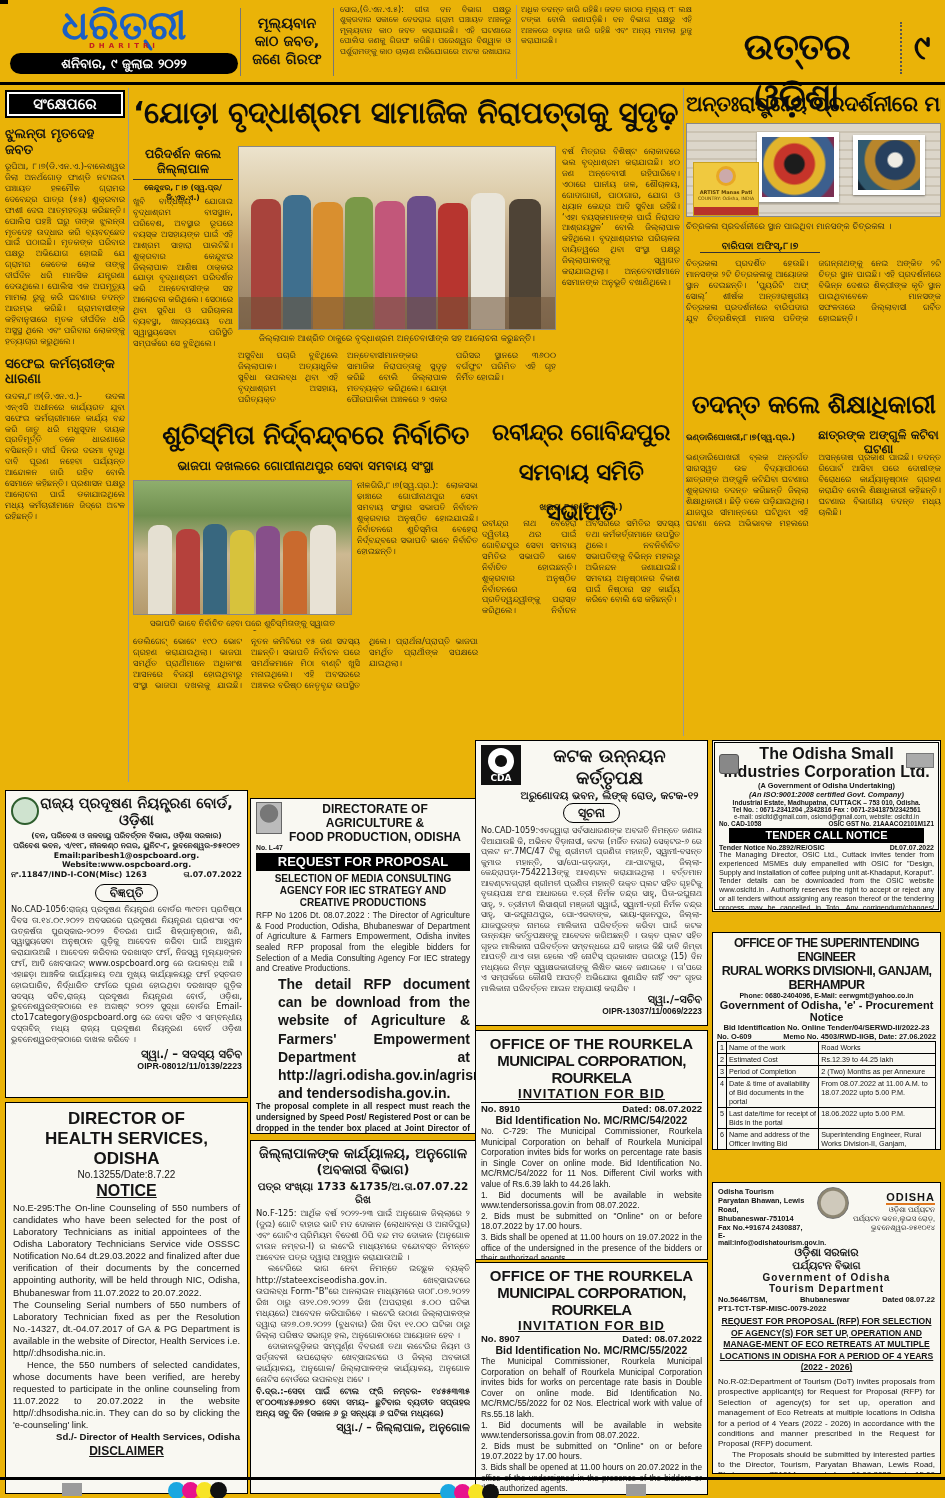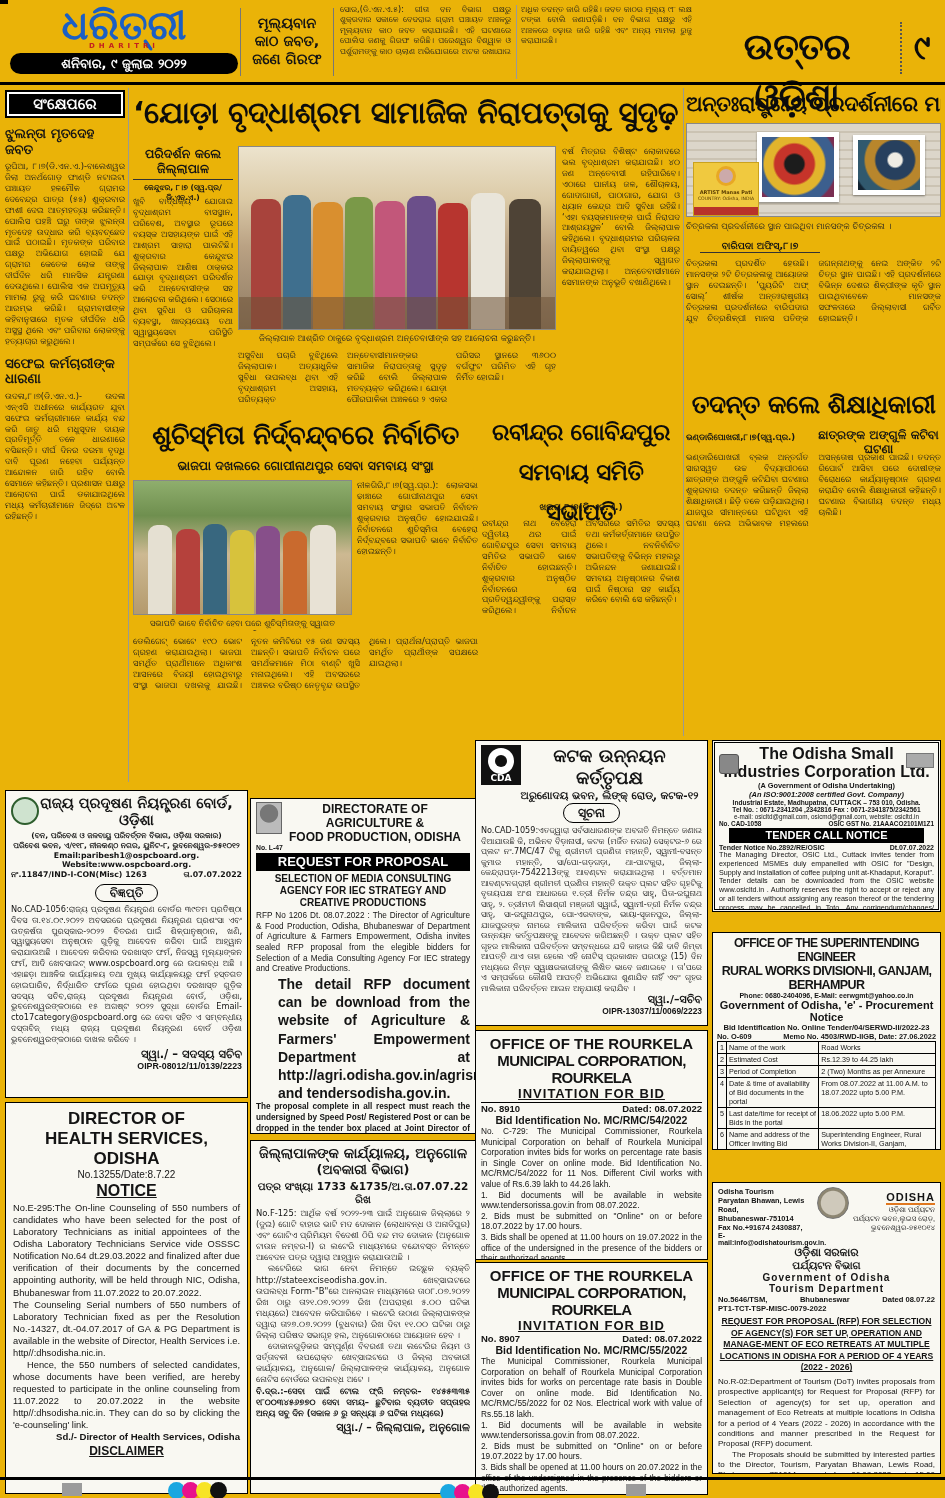--- a/index.html
+++ b/index.html
@@ -72,21 +72,21 @@
     <div class="fig" style="left:168px;top:49px;width:29px;height:135px;background:#6b4f8a;"></div>
     <div class="fig" style="left:199px;top:56px;width:30px;height:128px;background:#b7352f;"></div>
     <div class="fig" style="left:232px;top:46px;width:34px;height:138px;background:#e9e5da;"></div>
     <div class="fig" style="left:270px;top:52px;width:32px;height:132px;background:#4e4336;"></div>
     <div class="abs" style="left:0;top:150px;width:318px;height:34px;background:#6d5236;opacity:.55;"></div>
   </div>
   <div class="abs caption ctr clip" style="left:238px;top:333px;width:318px;height:13px;">ଜିଲ୍ଲାପାଳ ଆଶ୍ରିତ ଠାକୁରେ ବୃଦ୍ଧାଶ୍ରମ ଅନ୍ତେବାସୀଙ୍କ ସହ ଆଲୋଚନା କରୁଛନ୍ତି।</div>
   <div class="abs odia-body clip" style="left:238px;top:350px;width:318px;height:60px;column-count:3;column-gap:9px;">ଅସୁବିଧା ପଚାରି ବୁଝିଥିଲେ ଜିଲ୍ଲାପାଳ। ଅତ୍ୟାଧୁନିକ ସୁବିଧା ଉପଲବ୍ଧ ଥିବା ଏହି ବୃଦ୍ଧାଶ୍ରମ ଅସହାୟ, ପରିତ୍ୟକ୍ତ ଅନ୍ତେବାସୀମାନଙ୍କର ସାମାଜିକ ନିରାପତ୍ତାକୁ ସୁଦୃଢ଼ କରିଛି ବୋଲି ଜିଲ୍ଲାପାଳ ମତବ୍ୟକ୍ତ କରିଥିଲେ। ଯୋଡ଼ା ପୌରପାଳିକା ଅଞ୍ଚଳରେ ୨ ଏକର ପରିସର ସ୍ଥାନରେ ୩୬୦୦ ବର୍ଗଫୁଟ ପରିମିତ ଏହି ଗୃହ ନିର୍ମିତ ହୋଇଛି।</div>
   <div class="abs odia-body clip" style="left:562px;top:146px;width:118px;height:264px;">ବର୍ଷ ମିତ୍ରର ବିଶିଷ୍ଟ ଲୋକାଦରେ ଭଲ ବୃଦ୍ଧାଶ୍ରମ କରାଯାଇଛି। ୪୦ ଜଣ ଅନ୍ତେବାସୀ ରହିପାରିବେ। ଏଠାରେ ପାନୀୟ ଜଳ, ଶୌଚାଳୟ, ଗୋଦାଗାରୀ, ପାଠାଗାର, ଯୋଗ ଓ ଧ୍ୟାନ କେନ୍ଦ୍ର ଆଦି ସୁବିଧା ରହିଛି। ‘ଏହା ବୟସ୍କମାନଙ୍କ ପାଇଁ ନିରାପଦ ଆଶ୍ରୟସ୍ଥଳ’ ବୋଲି ଜିଲ୍ଲାପାଳ କହିଥିଲେ। ବୃଦ୍ଧାଶ୍ରମର ପରିଚାଳନା ଦାୟିତ୍ୱରେ ଥିବା ସଂସ୍ଥା ପକ୍ଷରୁ ଜିଲ୍ଲାପାଳଙ୍କୁ ସ୍ୱାଗତ କରାଯାଇଥିଲା। ଅନ୍ତେବାସୀମାନେ ସେମାନଙ୍କ ଅନୁଭୂତି ବଖାଣିଥିଲେ।</div>
 
-  <div class="abs headline ctr clip" style="left:133px;top:414px;width:345px;height:42px;font-size:26px;line-height:42px;white-space:nowrap;">ଶୁଚିସ୍ମିତା ନିର୍ଦ୍ବନ୍ଦ୍ବରେ ନିର୍ବାଚିତ</div>
+  <div class="abs headline ctr clip" style="left:143px;top:414px;width:345px;height:42px;font-size:26px;line-height:42px;white-space:nowrap;">ଶୁଚିସ୍ମିତା ନିର୍ଦ୍ବନ୍ଦ୍ବରେ ନିର୍ବାଚିତ</div>
   <div class="abs kicker ctr clip" style="left:133px;top:458px;width:345px;height:17px;font-size:12.5px;line-height:16px;">ଭାଜପା ଦଖଲରେ ଗୋପୀନାଥପୁର ସେବା ସମବାୟ ସଂସ୍ଥା</div>
 
   <div class="abs clip" style="left:133px;top:480px;width:219px;height:135px;background:linear-gradient(180deg,#8fae6d 0%,#6f8f4f 26%,#cdb992 55%,#b49a6d 100%);border:1px solid #888;box-sizing:border-box;">
     <div class="fig" style="left:14px;top:44px;width:24px;height:91px;background:#e5e0d2;"></div>
     <div class="fig" style="left:42px;top:48px;width:24px;height:87px;background:#b5413c;"></div>
     <div class="fig" style="left:69px;top:43px;width:24px;height:92px;background:#38677f;"></div>
     <div class="fig" style="left:96px;top:49px;width:24px;height:86px;background:#d7c23c;"></div>
     <div class="fig" style="left:122px;top:45px;width:24px;height:90px;background:#874f8a;"></div>
     <div class="fig" style="left:149px;top:50px;width:24px;height:85px;background:#c96a2e;"></div>
     <div class="fig" style="left:176px;top:44px;width:26px;height:91px;background:#e8e2d5;"></div>

